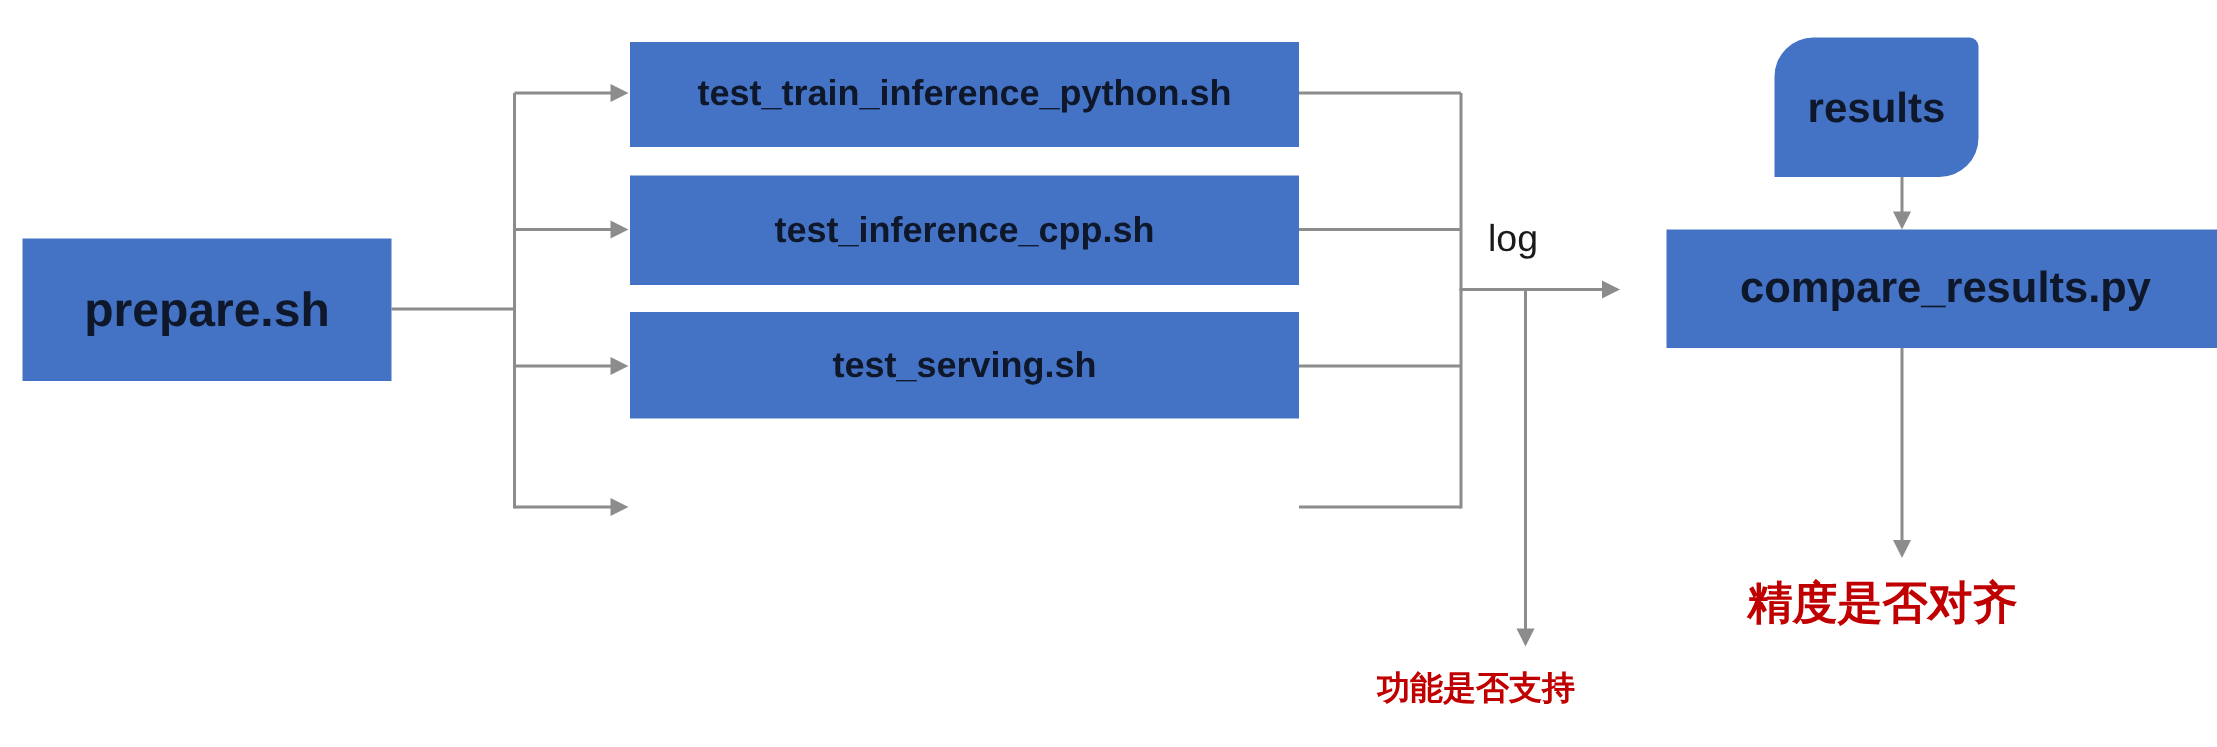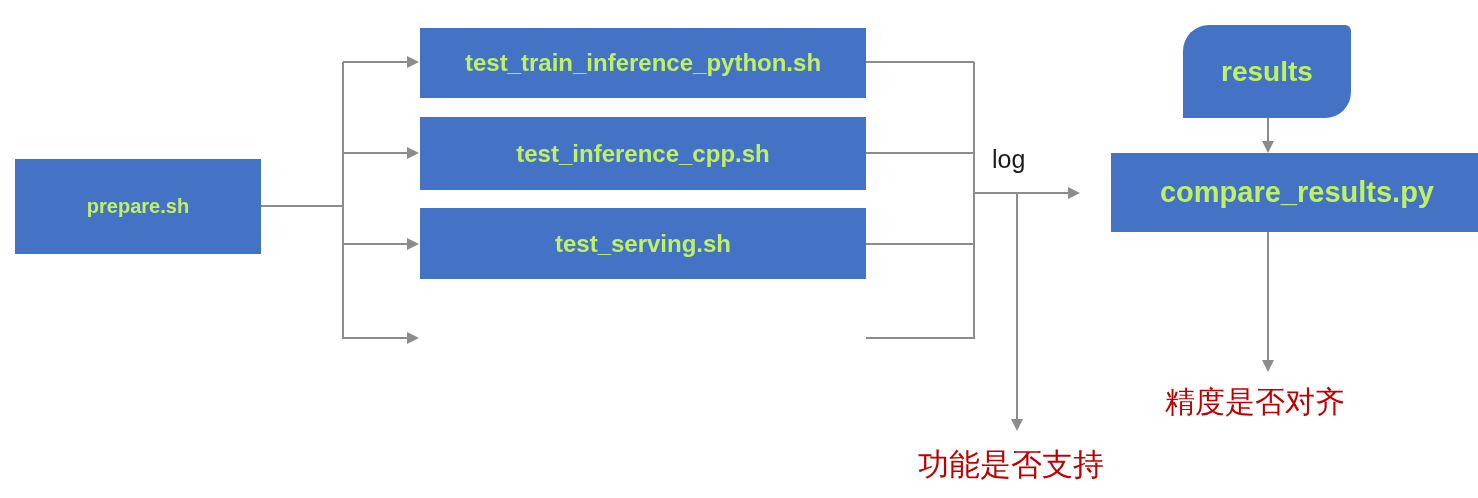--- a/index.html
+++ b/index.html
@@ -11,36 +11,36 @@
     position: relative;
     width: 1478px;
     height: 498px;
     background: #ffffff;
     font-family: "Liberation Sans", sans-serif;
     overflow: hidden;
   }
   .node {
     position: absolute;
     background: #4472C4;
-    color: #bef264;
+    color: #0f172a;
     display: flex;
     align-items: center;
     justify-content: center;
     font-weight: bold;
     text-align: center;
     white-space: nowrap;
   }
-  .node-prepare        { left: 15px;   top: 159px; width: 246px; height: 95px; font-size: 20px; }
+  .node-prepare        { left: 15px;   top: 159px; width: 246px; height: 95px; font-size: 32px; }
   .node-test           { left: 420px;  width: 446px; font-size: 24px; }
   .node-t1             { top: 28px;  height: 70px; }
   .node-t2             { top: 117px; height: 73px; }
   .node-t3             { top: 208px; height: 71px; }
   .node-t4             { top: 302px; height: 73px; }
   .node-compare        { left: 1111px; top: 153px; width: 372px; height: 79px; font-size: 29px; }
-  .node-results        { left: 1183px; top: 25px;  width: 168px; height: 93px; font-size: 28px;
+  .node-results        { left: 1183px; top: 25px;  width: 136px; height: 93px; font-size: 28px;
                          border-radius: 26px 6px 26px 0; }
   .hline {
     position: absolute;
     height: 2px;
     background: #8C8C8C;
   }
   .vline {
     position: absolute;
     width: 2px;
     background: #8C8C8C;
@@ -61,21 +61,21 @@
   }
   .edge-label {
     position: absolute;
     color: #1a1a1a;
     font-size: 25px;
     white-space: nowrap;
   }
   .annotation {
     position: absolute;
     color: #C00000;
-    font-weight: normal;
+    font-weight: bold;
     font-size: 30px;
     white-space: nowrap;
   }
 </style>
 </head>
 <body>
 
 <div class="canvas">
 
   <div class="node node-prepare">prepare.sh</div>
@@ -119,17 +119,17 @@
   <div class="ah-down" style="left:1011px; top:419px;"></div>
 
   <div class="vline" style="left:1267px; top:118px; height:25px;"></div>
   <div class="ah-down" style="left:1262px; top:141px;"></div>
 
   <div class="vline" style="left:1267px; top:232px; height:130px;"></div>
   <div class="ah-down" style="left:1262px; top:360px;"></div>
 
   <div class="edge-label" style="left:992px; top:145px;">log</div>
 
-  <div class="annotation" style="left:918px; top:444px; font-size:31px;">功能是否支持</div>
+  <div class="annotation" style="left:918px; top:444px; font-size:22px;">功能是否支持</div>
 
   <div class="annotation" style="left:1165px; top:382px;">精度是否对齐</div>
 
 </div>
 
 </body></html>

